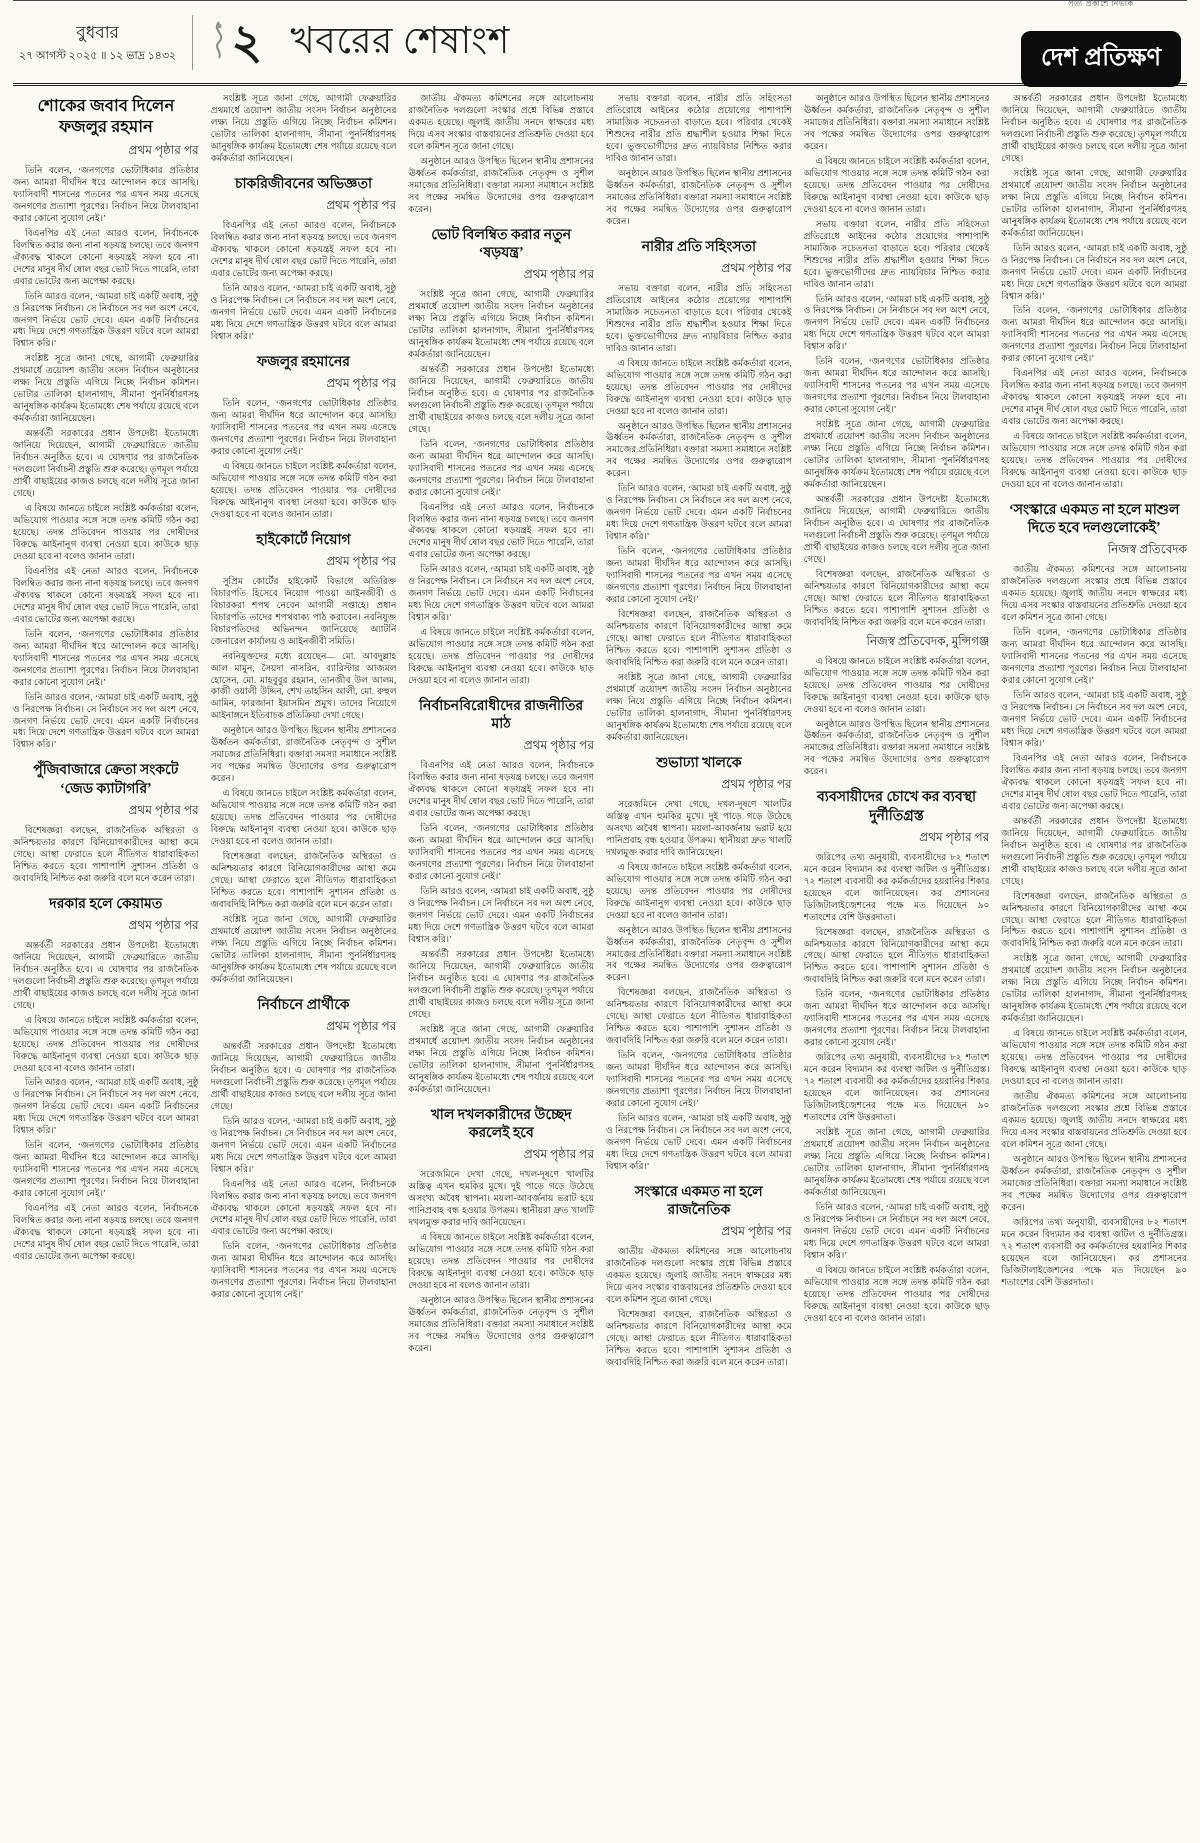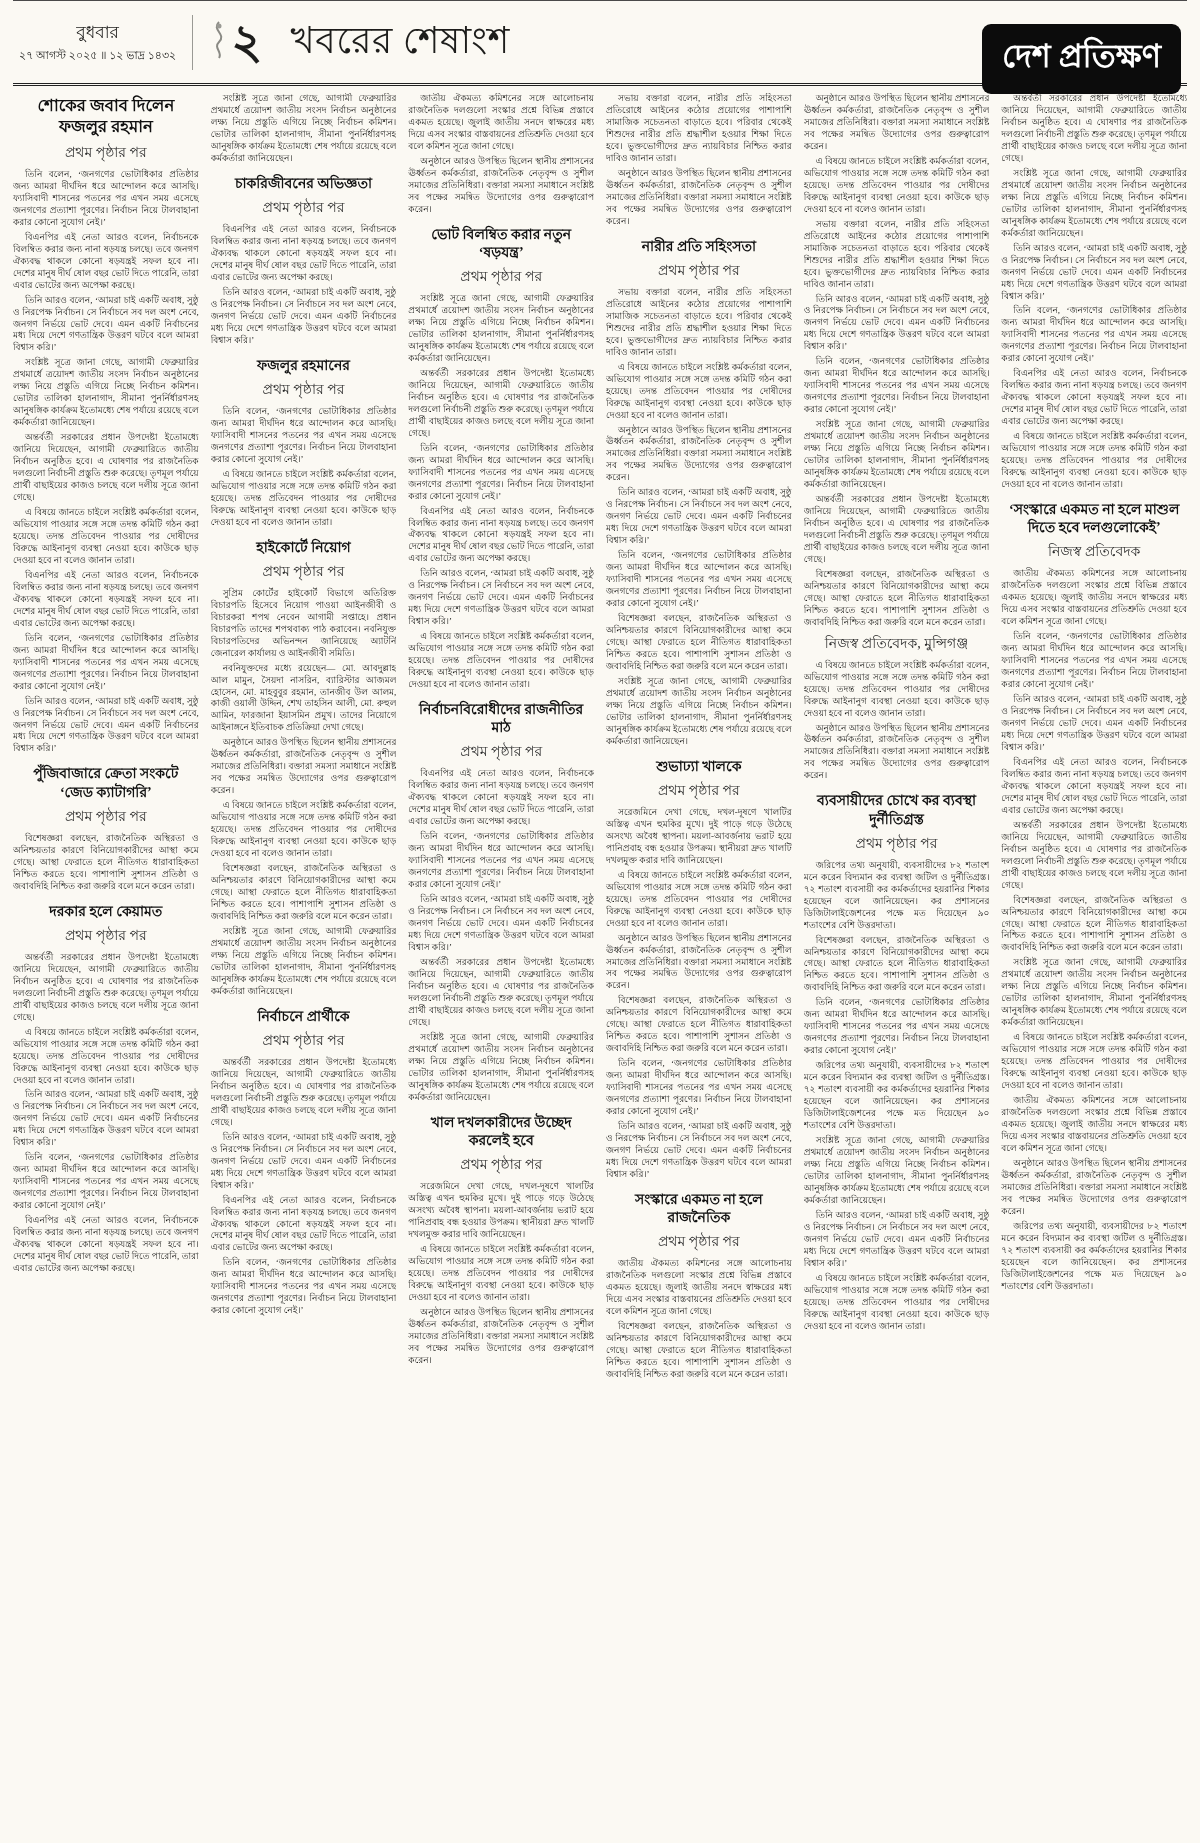--- a/index.html
+++ b/index.html
@@ -18,30 +18,30 @@
   .dateblock{text-align:center;padding:4px 16px 4px 4px;border-right:1px solid #9a9a94;}
   .weekday{font-size:17px;font-weight:normal;}
   .dateline{font-size:11px;white-space:nowrap;}
   .pagenum-wrap{display:flex;align-items:center;gap:2px;padding-left:4px;}
   .pagenum{font-size:48px;font-weight:bold;line-height:1;}
   .section-title{font-size:37px;font-weight:normal;letter-spacing:.5px;margin-left:16px;white-space:nowrap;}
   .masthead{margin-left:auto;text-align:center;padding-right:4px;}
   .masthead-tagline{font-size:8px;color:#555;margin-bottom:21px;letter-spacing:.5px;}
   .masthead-box{
     background:#0c0c0c;color:#fff;border-radius:9px;padding:7px 20px 9px;
-    font-size:32px;font-weight:bold;font-family:Liberation Serif, serif;
+    font-size:24px;font-weight:bold;font-family:Liberation Sans, sans-serif;
     white-space:nowrap;
   }
   
   .cols{display:flex;gap:12px;height:1742px;overflow:hidden;padding-top:7px;box-sizing:border-box;}
   .col{flex:1 1 0;min-width:0;overflow:hidden;}
   .body-para{font-size:9px;line-height:1.33;text-align:justify;margin:0 0 3px;text-indent:12px;word-break:break-word;}
   .headline{font-size:14px;font-weight:700;text-align:center;line-height:1.3;margin:10px 3px 3px;color:#101010;}
   .headline.lg{font-size:16.5px;margin-top:2px;}
-  .continued{font-size:14px;text-align:center;margin:0 0 4px;color:#2a2a2a;}
+  .continued{font-size:12px;text-align:right;margin:0 0 4px;color:#2a2a2a;}
 </style>
 </head>
 <body>
 
 <div class="page">
 
   <div class="header">
     <div class="dateblock">
       <div class="weekday">বুধবার</div>
       <div class="dateline">২৭ আগস্ট ২০২৫ ॥ ১২ ভাদ্র ১৪৩২</div>

